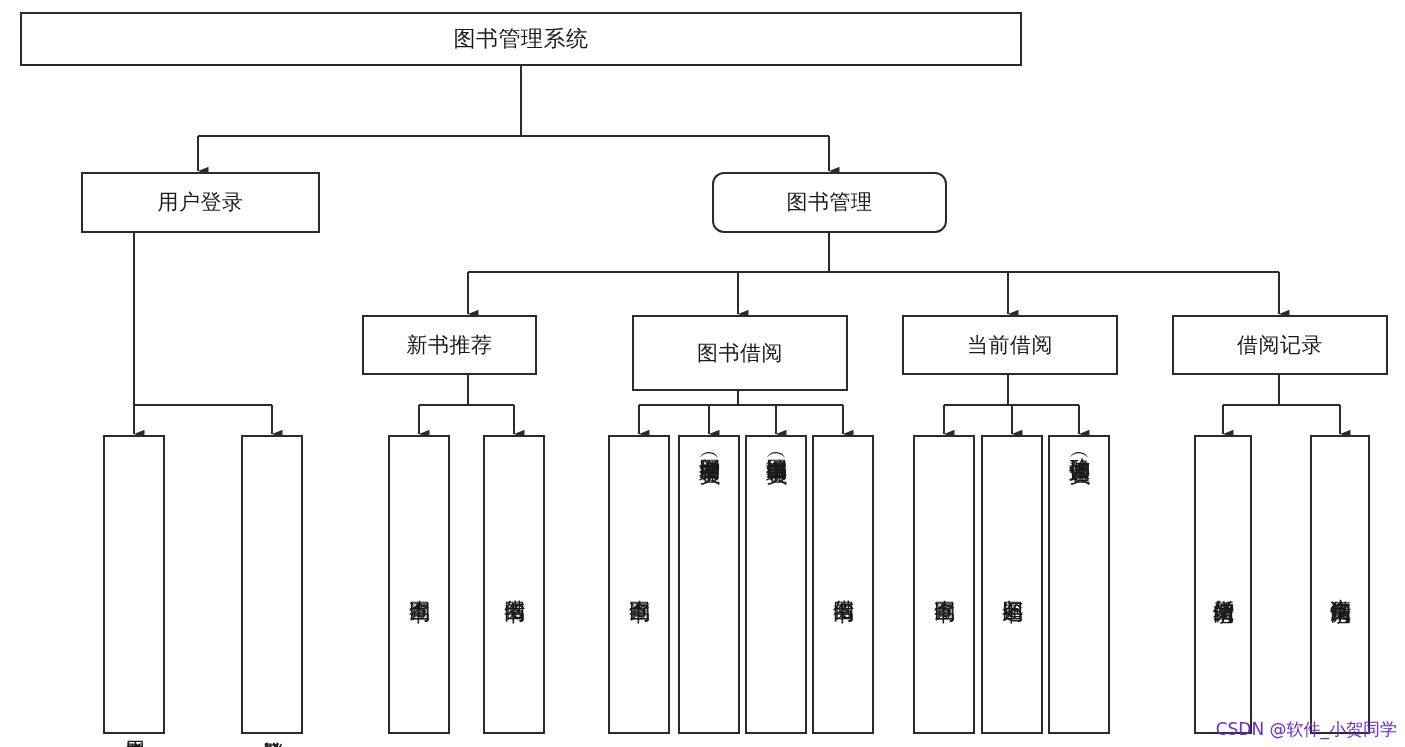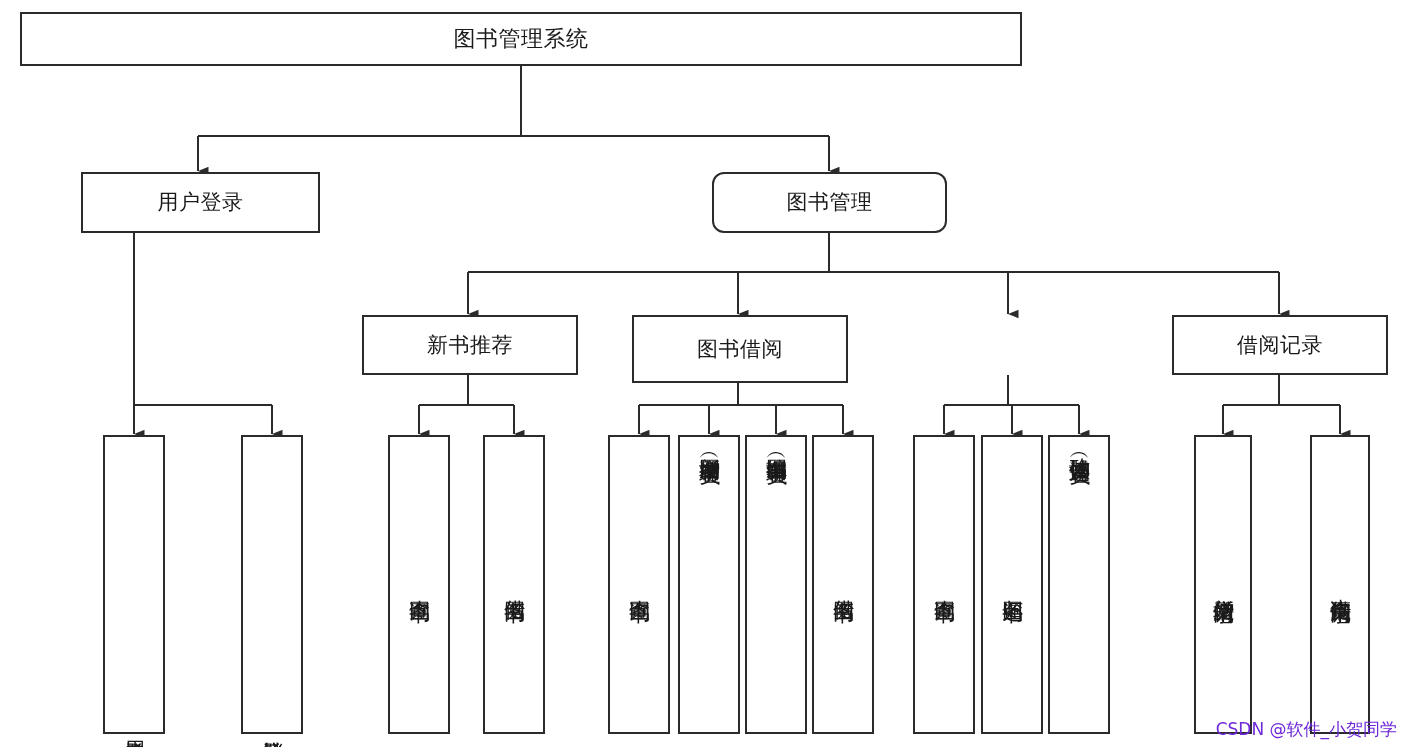--- a/index.html
+++ b/index.html
@@ -132,25 +132,28 @@
     <span class="lbl">图书管理系统</span>
   </div>
 
   <div class="node h" style="left: 81px; top: 172px; width: 239px; height: 61px;">
     <span class="lbl">用户登录</span>
   </div>
   <div class="node h" style="left: 712px; top: 172px; width: 235px; height: 61px; border-radius: 12px;">
     <span class="lbl">图书管理</span>
   </div>
 
-  <div class="node h" style="left: 362px; top: 315px; width: 216px; height: 60px;">
+  <div class="node h" style="left: 362px; top: 315px; width: 175px; height: 60px;">
     <span class="lbl">新书推荐</span>
   </div>
-  <div class="node h" style="left: 632px; top: 315px; width: 216px; height: 68px;">
+  <div class="node h" style="left: 632px; top: 315px; width: 216px; height: 76px;">
     <span class="lbl">图书借阅</span>
+  </div>
+  <div class="node h" style="left: 902px; top: 315px; width: 216px; height: 60px;">
+    <span class="lbl">当前借阅</span>
   </div>
   <div class="node h" style="left: 1172px; top: 315px; width: 216px; height: 60px;">
     <span class="lbl">借阅记录</span>
   </div>
 
   <div class="node v bottom" style="left: 103px; top: 435px; width: 62px; height: 299px;">
     <span class="lbl">用户登录</span>
   </div>
   <div class="node v bottom" style="left: 241px; top: 435px; width: 62px; height: 299px;">
     <span class="lbl">注销登录</span>

